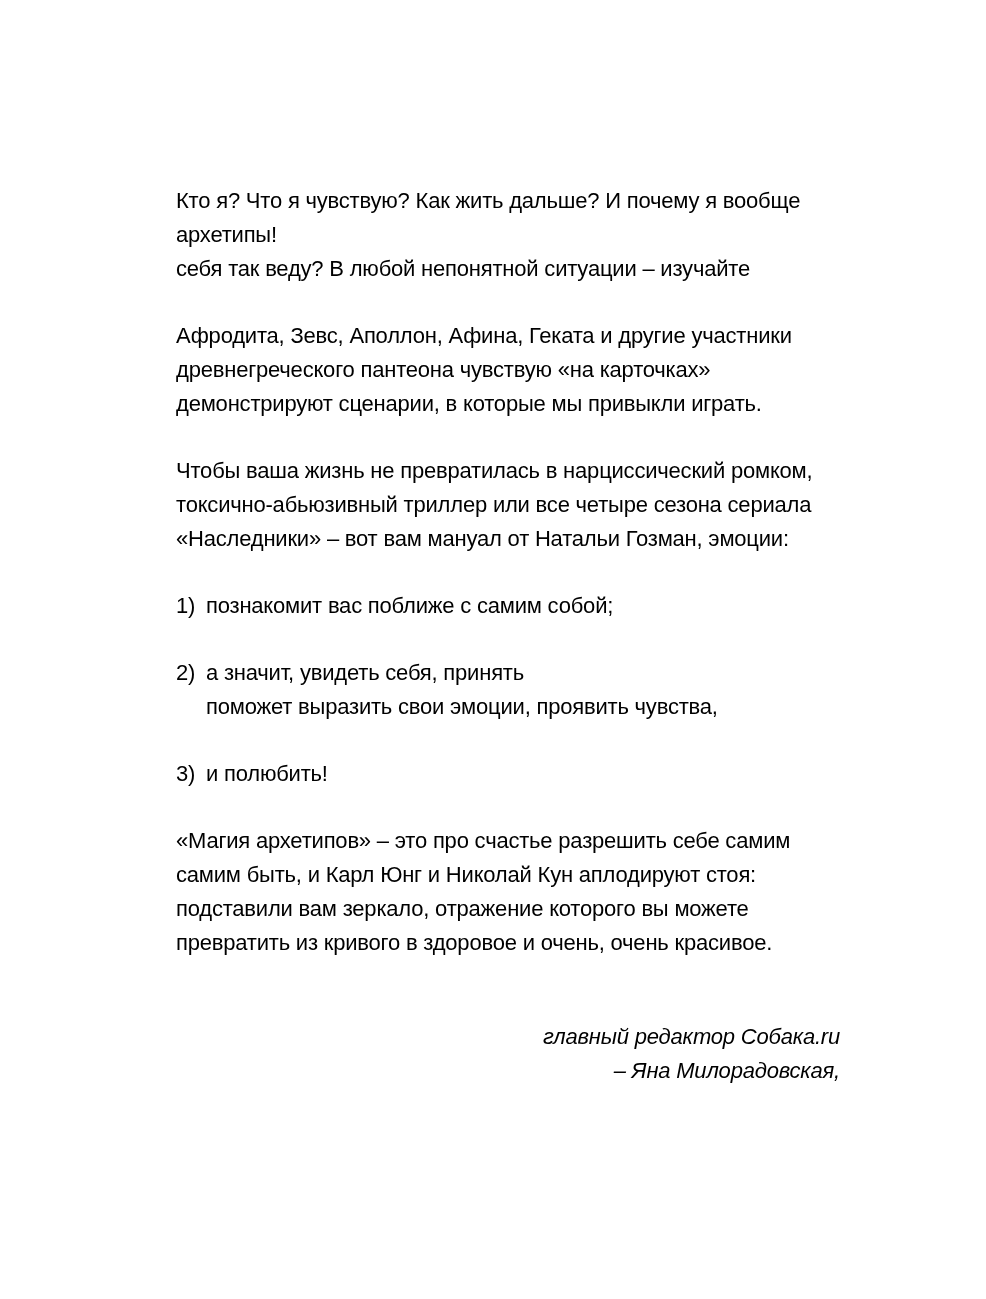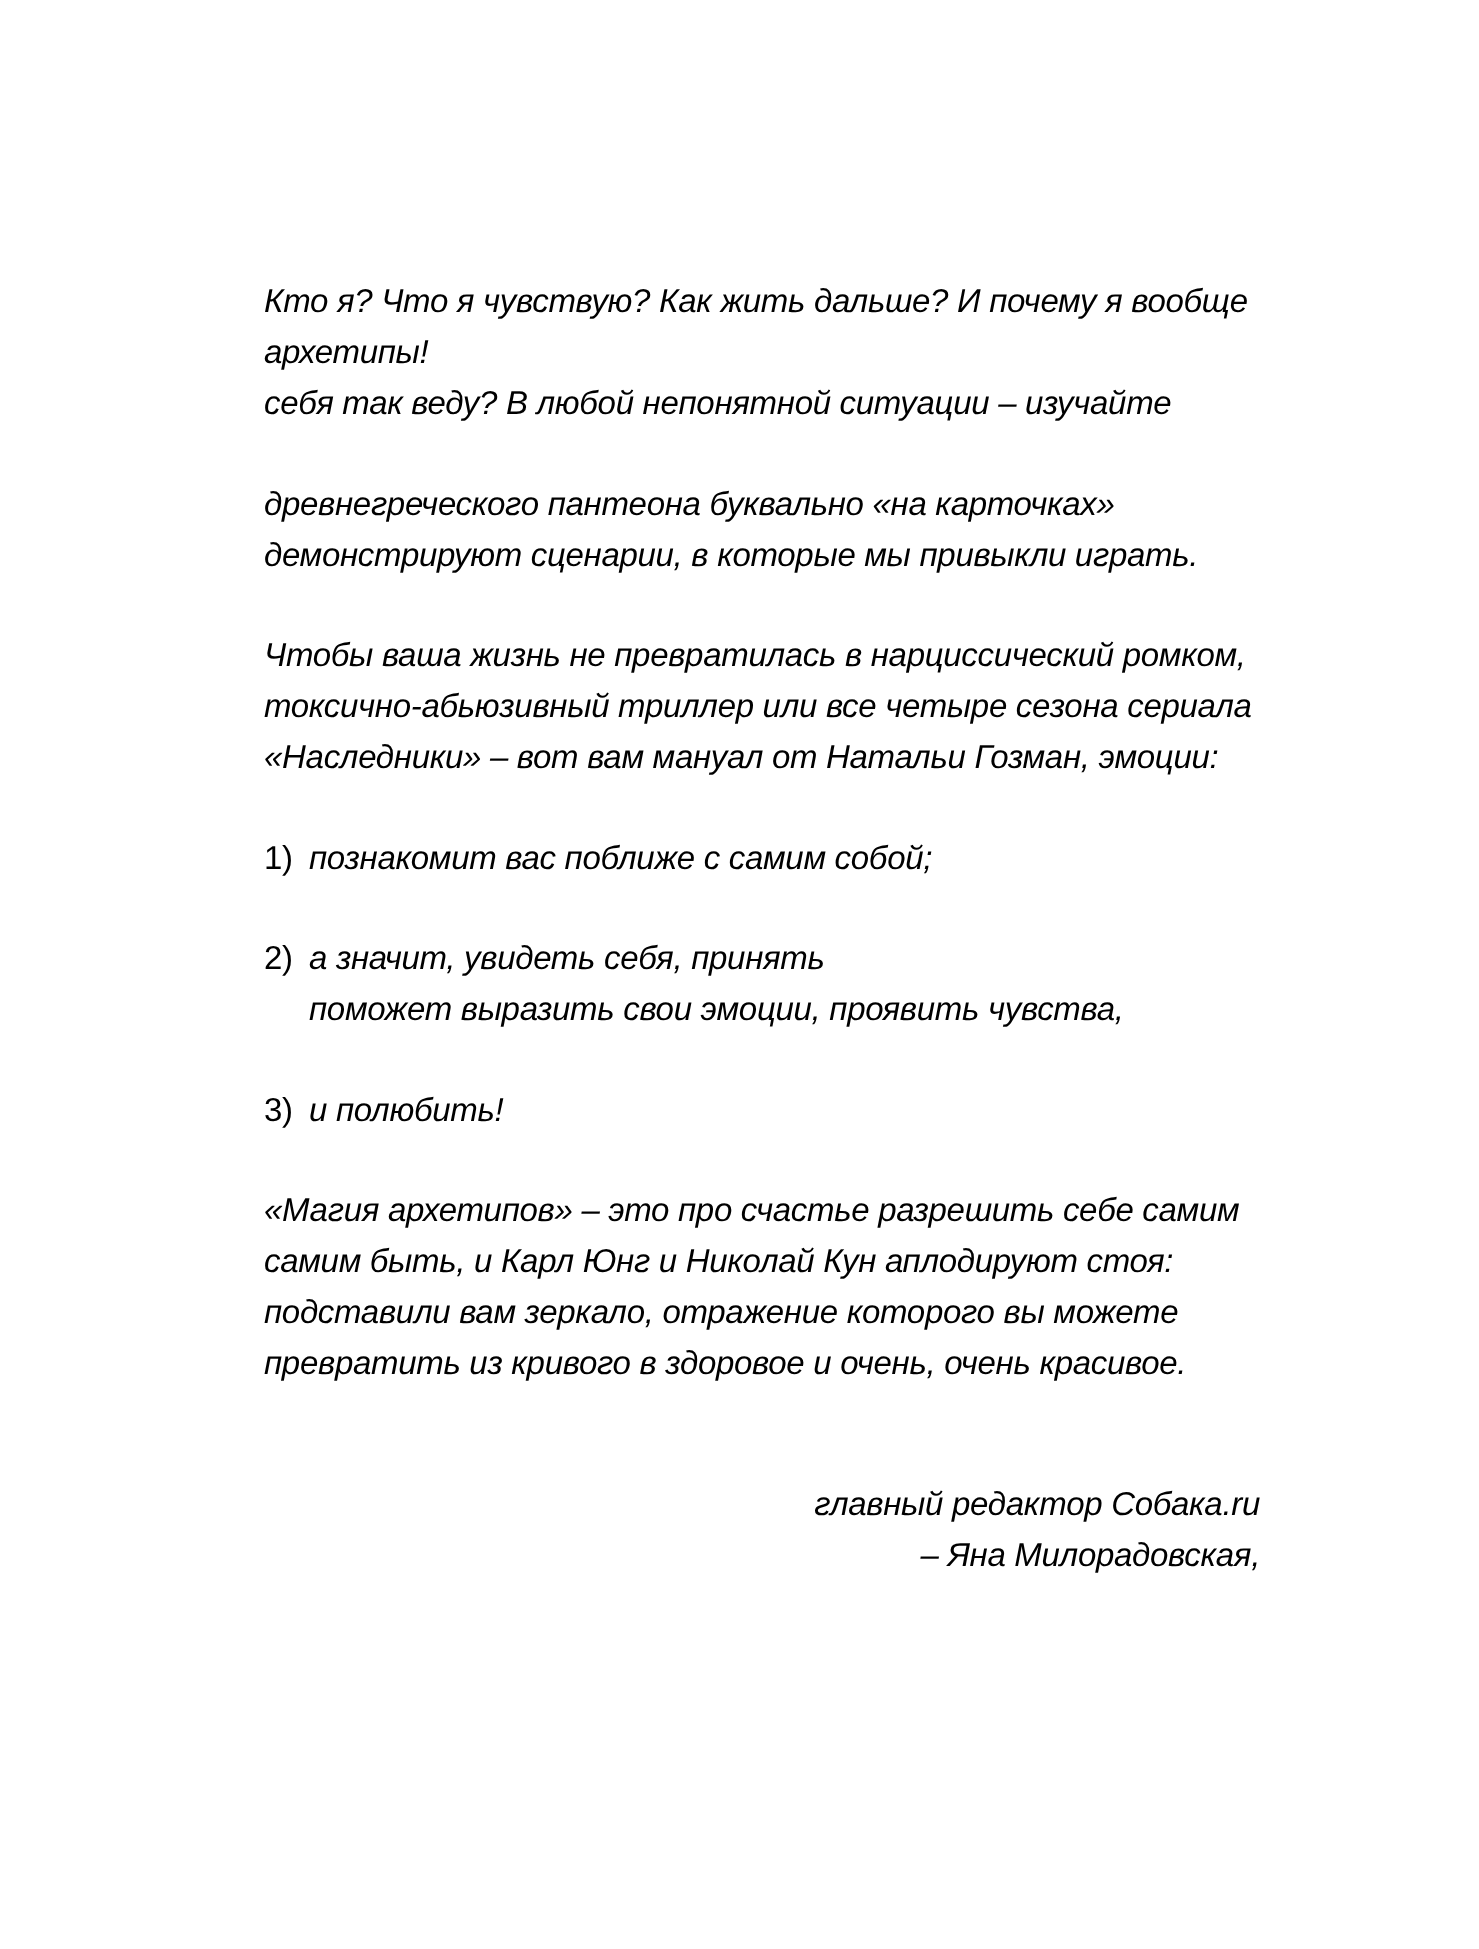--- a/index.html
+++ b/index.html
@@ -19,21 +19,21 @@
     position: absolute;
     left: 176px;
     top: 184px;
     width: 668px;
     font-size: 22px;
     line-height: 34px;
     letter-spacing: -0.2px;
     font-weight: 400;
   }
   .para { margin: 0 0 33px 0; }
-  .line { display: block; white-space: nowrap; font-style: italic; }
+  .line { display: block; white-space: nowrap; }
   .list-item {
     display: flex;
     margin: 0 0 33px 0;
   }
   .marker {
     flex: 0 0 30px;
     white-space: nowrap;
   }
   .item-lines { flex: 1 1 auto; }
   .closing { margin-bottom: 0; }
@@ -50,21 +50,22 @@
 <div class="page">
   <div class="content">
 
     <p class="para">
       <span class="line">Кто я? Что я чувствую? Как жить дальше? И почему я вообще</span>
       <span class="line">архетипы!</span>
       <span class="line">себя так веду? В любой непонятной ситуации – изучайте</span>
     </p>
 
     <p class="para">
-      <span class="line">древнегреческого пантеона буквально «на карточках»</span>
+      <span class="line">Афродита, Зевс, Аполлон, Афина, Геката и другие участники</span>
+      <span class="line">древнегреческого пантеона чувствую «на карточках»</span>
       <span class="line">демонстрируют сценарии, в которые мы привыкли играть.</span>
     </p>
 
     <p class="para">
       <span class="line">Чтобы ваша жизнь не превратилась в нарциссический ромком,</span>
       <span class="line">токсично-абьюзивный триллер или все четыре сезона сериала</span>
       <span class="line">«Наследники» – вот вам мануал от Натальи Гозман, эмоции:</span>
     </p>
 
     <div class="list-item">

